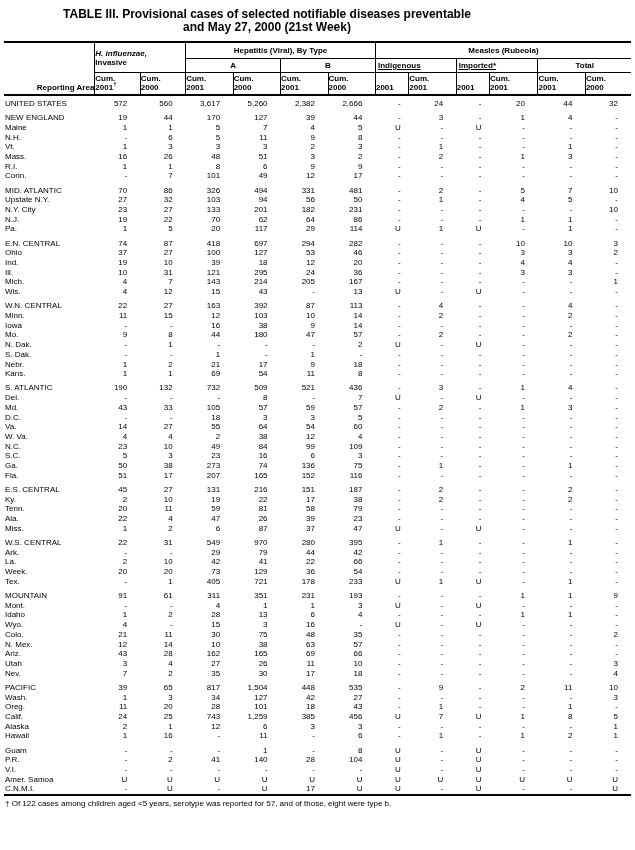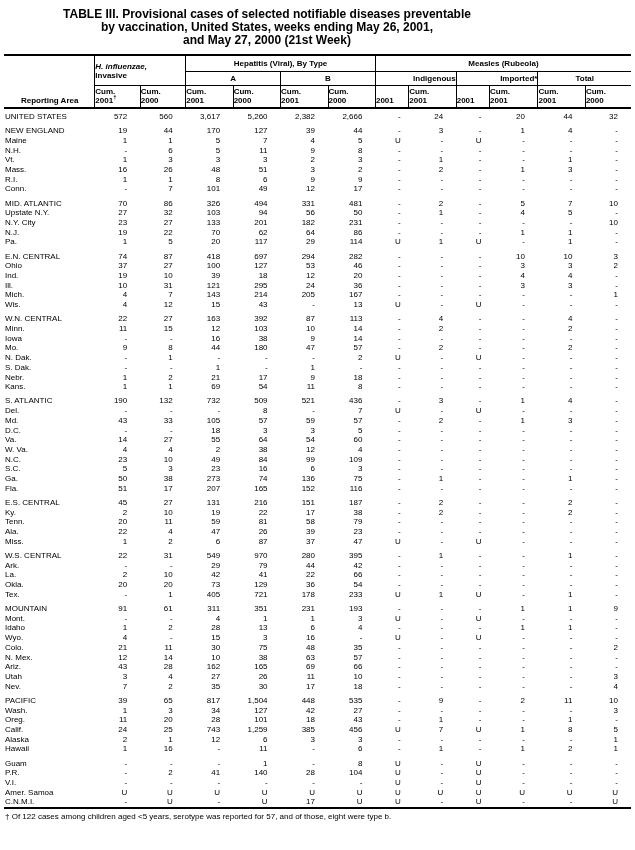--- a/index.html
+++ b/index.html
@@ -26,21 +26,21 @@
   col.c-m{width:47px;}
   col.c-wk{width:33px;}
   col.c-cu{width:48px;}
 
   thead th{
     font-size:8px;font-weight:bold;padding:0;
     vertical-align:middle;
   }
   tr.h1 th{border-top:2px solid #000;}
   th.area-h{
-    text-align:center;vertical-align:bottom;
+    text-align:right;vertical-align:bottom;
     padding:0 0 2px 1px;
     border-right:1px solid #000;
     border-bottom:2px solid #000;
     font-size:8px;
   }
   tr.h1 th.grp{
     border-left:1px solid #000;
     border-bottom:1px solid #000;
     text-align:center;height:15px;
   }
@@ -49,21 +49,21 @@
     border-bottom:1px solid #000;
     text-align:left;
     line-height:9px;
   }
   th.hi-grp i{font-style:italic;}
   tr.h2 th{
     border-left:1px solid #000;
     border-bottom:1px solid #000;
     height:13px;text-align:center;
   }
-  tr.h2 th.l{text-align:right;padding-left:2px;}
+  tr.h2 th.l{text-align:left;padding-left:2px;text-decoration:underline;}
   tr.h3 th{
     border-left:1px solid #000;
     border-bottom:2px solid #000;
     text-align:left;vertical-align:bottom;
     line-height:8.5px;padding:2px 0 2px 0;height:15px;
   }
   tr.h3 th sup{font-size:6px;vertical-align:super;line-height:0;}
 
   tbody td{
     font-size:8px;line-height:9.7px;height:9.7px;
@@ -81,21 +81,20 @@
   .leg1{width:126px;}
   .leg2{width:118px;}
 </style>
 </head>
 <body>
 
 <div class="page">
 
   <div class="title">
     <div>TABLE III. Provisional cases of selected notifiable diseases preventable</div>
-    <div>by vaccination, United States, weeks ending May 26, 2001,</div>
     <div>and May 27, 2000 (21st Week)</div>
   </div>
 
   <table>
     <colgroup>
       <col class="c-area">
       <col class="c-n">
         <col class="c-n">
       <col class="c-m">
         <col class="c-m">
@@ -864,21 +863,21 @@
           <td class="val">22</td>
           <td class="val">66</td>
           <td class="val wk">-</td>
           <td class="val">-</td>
           <td class="val wk">-</td>
           <td class="val">-</td>
           <td class="val">-</td>
           <td class="val">-</td>
         </tr>
         <tr>
-          <td class="area">Okla.</td>
+          <td class="area">Week.</td>
           <td class="val">20</td>
           <td class="val">20</td>
           <td class="val">73</td>
           <td class="val">129</td>
           <td class="val">36</td>
           <td class="val">54</td>
           <td class="val wk">-</td>
           <td class="val">-</td>
           <td class="val wk">-</td>
           <td class="val">-</td>

